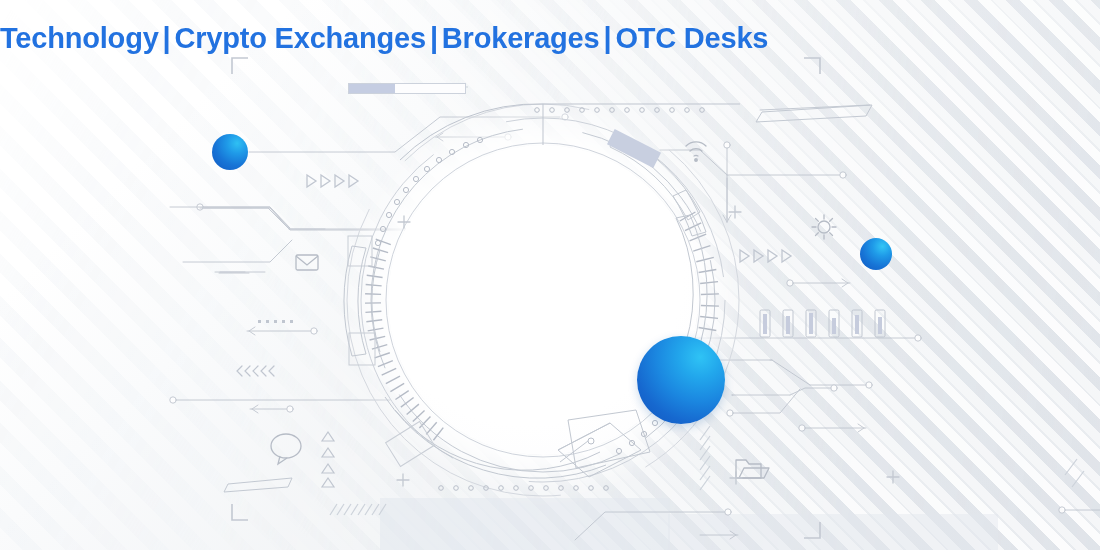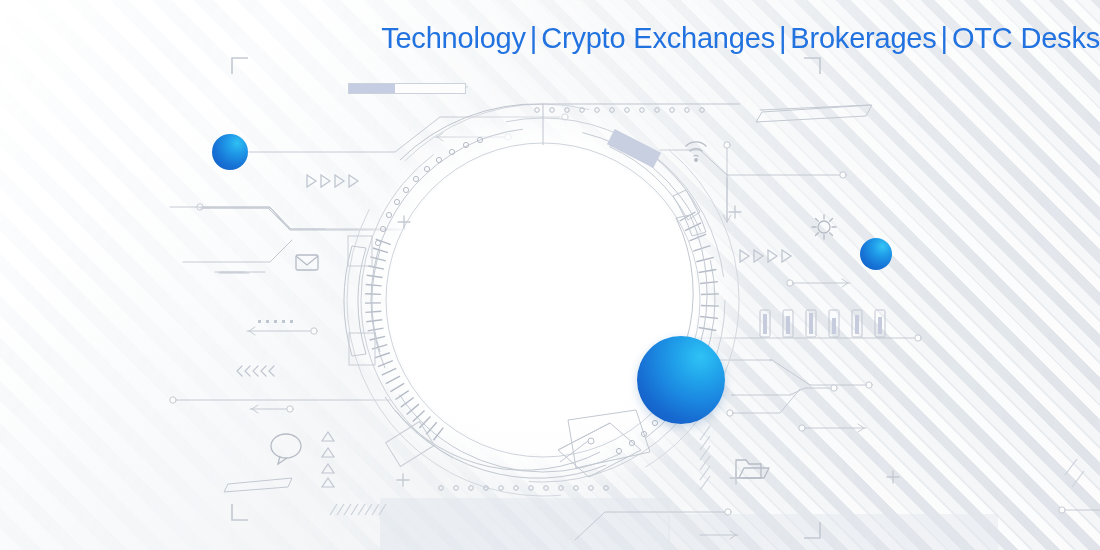--- a/index.html
+++ b/index.html
@@ -42,23 +42,23 @@
         rgba(236,240,244,0.55) 16px,
         rgba(236,240,244,0.55) 30px
       );
     -webkit-mask-image:linear-gradient(120deg, rgba(0,0,0,0) 0%, rgba(0,0,0,0.55) 14%, rgba(0,0,0,0.45) 30%, rgba(0,0,0,0) 45%);
     mask-image:linear-gradient(120deg, rgba(0,0,0,0) 0%, rgba(0,0,0,0.55) 14%, rgba(0,0,0,0.45) 30%, rgba(0,0,0,0) 45%);
     pointer-events:none;
   }
   
   #headline {
     position:absolute; left:0; right:0; top:22px;
-    text-align:right;
+    text-align:left;
     font-size:29px;
-    font-weight:normal;
+    font-weight:bold;
     letter-spacing:-0.2px;
     white-space:nowrap;
     z-index:40;
   }
   #headline .seg { display:inline; }
   #headline .sep { display:inline; padding:0 4px; }
   
   #core-disc {
     position:absolute;
     left:388px; top:145px;

